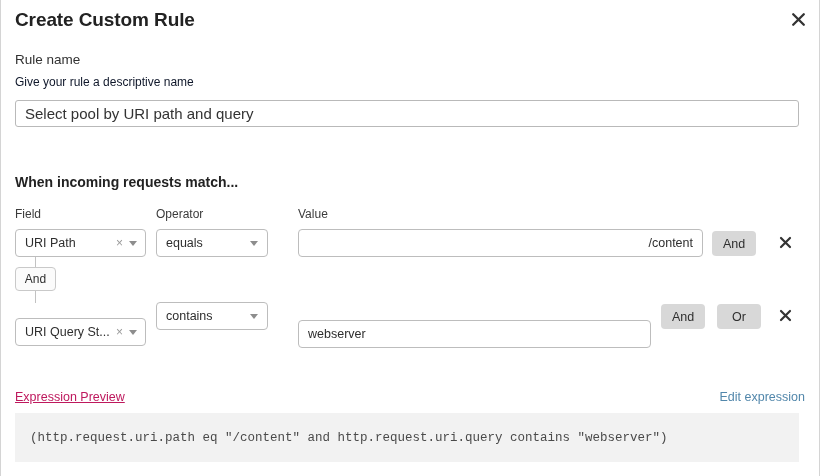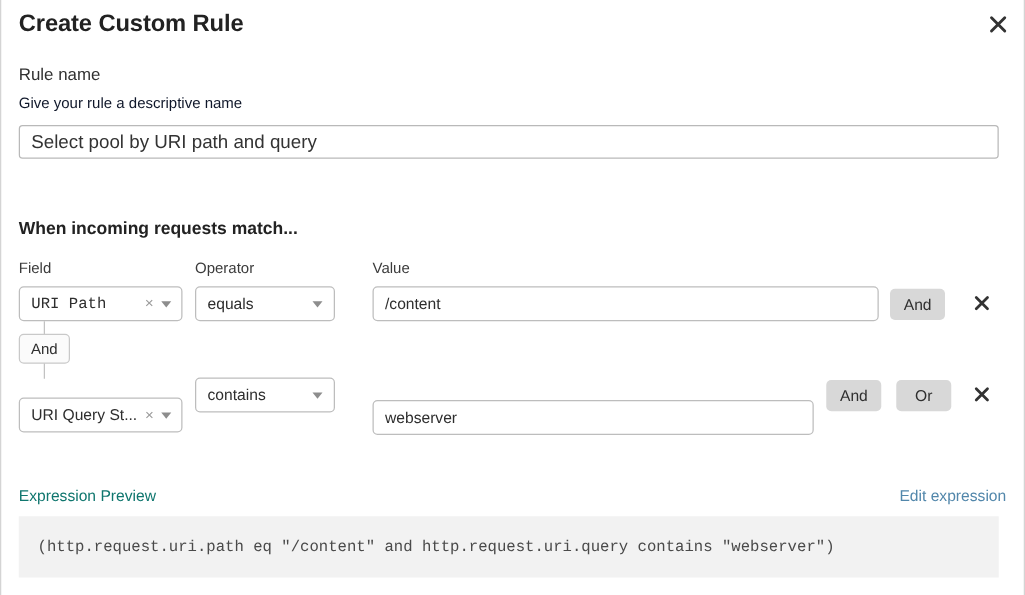--- a/index.html
+++ b/index.html
@@ -225,21 +225,22 @@
     cursor: pointer;
     z-index: 2;
   }
 
   
   .expr-label {
     position: absolute;
     left: 14px;
     top: 390px;
     font-size: 12.5px;
-    color: #0f766e;
+    color: #be185d;
+    text-decoration: underline;
   }
   .expr-edit-link {
     position: absolute;
     right: 14px;
     top: 390px;
     font-size: 12.5px;
     color: #5287ab;
     text-decoration: none;
     cursor: pointer;
   }
@@ -280,34 +281,34 @@
   <div class="section-label rule-name-label">Rule name</div>
   <div class="section-sub rule-name-help">Give your rule a descriptive name</div>
   <input class="rule-name-input" type="text" value="Select pool by URI path and query" style="">
 
   <div class="match-heading">When incoming requests match...</div>
 
   <div class="col-header col-field">Field</div>
   <div class="col-header col-operator">Operator</div>
   <div class="col-header col-value">Value</div>
 
-  <div class="ctrl select-field" style="left:14px; top:229px;font-family:Liberation Mono, monospace;">
+  <div class="ctrl select-field" style="left:14px; top:229px;">
     <span class="sel-text">URI Path</span>
     <span class="sel-icons">
       <span class="clear-x">×</span>
       <span class="caret"></span>
     </span>
   </div>
 
   <div class="ctrl select-operator" style="left:155px; top:229px;">
     <span>equals</span>
     <span class="caret"></span>
   </div>
 
-  <input class="ctrl text-value" type="text" style="left: 297px; top: 229px; width: 405px;" value="/content">
+  <input class="ctrl text-value" type="text" style="left: 297px; top: 229px; width: 405px; text-align: right;" value="/content">
 
   <button class="logic-btn" style="left:711px; top:231px;">And</button>
 
   <button class="row-remove" style="left:773px; top:233px;">
     <span>
       <svg width="13" height="13" viewBox="0 0 13 13">
         <path d="M2 2 L11 11 M11 2 L2 11" stroke="#333333" stroke-width="2.2" stroke-linecap="round"></path>
       </svg>
     </span>
   </button>

